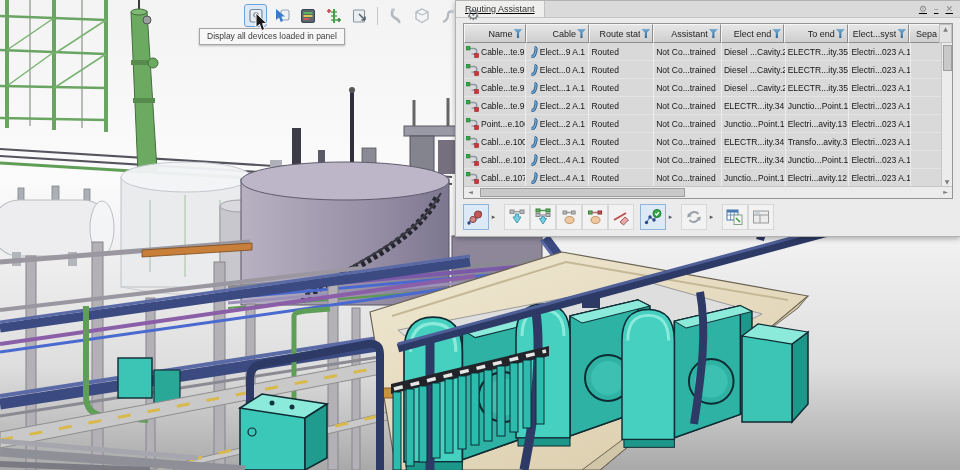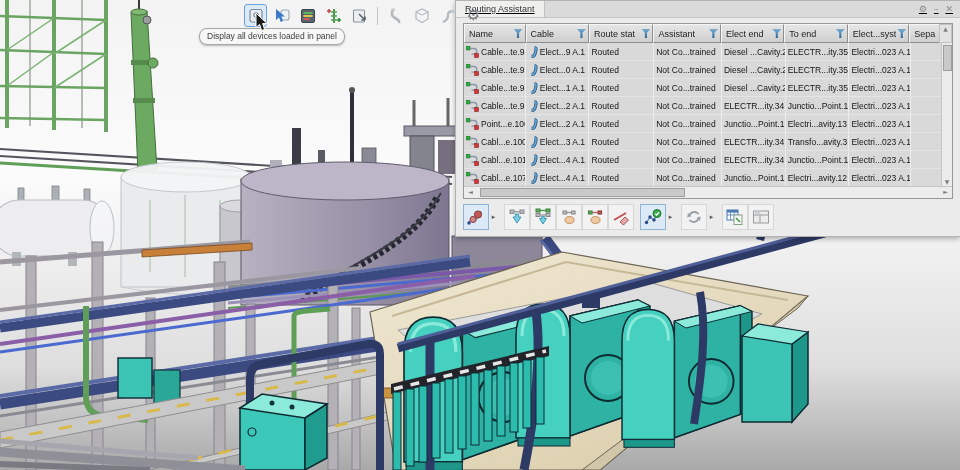--- a/index.html
+++ b/index.html
@@ -11,39 +11,39 @@
   
   .vp-toolbar{position:absolute;left:244px;top:4px;display:flex;align-items:center;gap:3px;z-index:5;}
   .vp-btn{width:23px;height:23px;display:flex;align-items:center;justify-content:center;
           border:1px solid transparent;border-radius:3px;background:transparent;}
   .vp-btn.active{background:#dceaf7;border-color:#6ba3d8;}
   .vp-sep{width:1px;height:18px;background:#c6c6c6;margin:0 3px;}
   .glyph{font-family:"DejaVu Sans",sans-serif;color:#72787e;font-size:15px;line-height:1;}
   .cursor-overlay{position:absolute;left:255px;top:13px;z-index:7;}
 
   .tooltip{position:absolute;left:199px;top:28px;z-index:6;background:#f7f7f7;border:1px solid #a6a6a6;
-           border-radius:8px;padding:2px 7px 3px;font-size:8.5px;color:#3c3c3c;
+           border-radius:0;padding:2px 7px 3px;font-size:8.5px;color:#3c3c3c;
            box-shadow:0 1px 2px rgba(0,0,0,.25);white-space:nowrap;}
 
   
   .panel{position:absolute;left:455px;top:0;width:505px;height:237px;z-index:4;
          background:#ebebeb;border:1px solid #b2b2b2;border-right:none;
          box-shadow:0 2px 5px rgba(0,0,0,.28);text-decoration:underline;}
   .titlebar{height:17px;display:flex;align-items:stretch;background:#dadada;border-bottom:1px solid #c4c4c4;}
   .tab{background:#efefee;border-right:1px solid #c0c0c0;padding:3px 9px 0;font-size:9px;color:#333;}
   .win-icons{margin-left:auto;display:flex;align-items:center;gap:7px;padding-right:7px;}
   .win-ic{font-family:"DejaVu Sans",sans-serif;font-size:9px;color:#8a8a8a;line-height:1;}
 
   .table-wrap{position:absolute;left:7px;top:22px;width:490px;height:176px;
               border:1px solid #969696;background:#d9d9d9;display:flex;flex-direction:column;}
   .thead{display:flex;height:19px;flex:0 0 auto;}
   .th{background:linear-gradient(#e6e6e6,#cecece);border:1px solid;
       border-color:#f6f6f6 #8e8e8e #8e8e8e #f6f6f6;display:flex;align-items:center;
       padding:0 2px 0 4px;font-size:9px;color:#1d1d1d;overflow:hidden;}
-  .th .lbl{flex:1 1 auto;white-space:nowrap;overflow:hidden;}
+  .th .lbl{flex:1 1 auto;white-space:nowrap;overflow:hidden;text-align:right;}
   .funnel{flex:0 0 auto;width:9px;height:9px;margin-left:1px;
           background:linear-gradient(#79aed4,#2f6795);
           clip-path:polygon(0 0,100% 0,62% 42%,62% 100%,38% 100%,38% 42%);}
   .corner{width:13px;background:#e3e3e3;border:1px solid #c2c2c2;display:flex;align-items:flex-start;justify-content:center;}
   .sarrow{font-family:"DejaVu Sans",sans-serif;font-size:6px;color:#7e7e7e;line-height:1.4;}
   .tbody-row{flex:1 1 auto;display:flex;min-height:0;}
   .cells{width:477px;}
   .tr{display:flex;height:18px;align-items:stretch;}
   .td{display:flex;align-items:center;gap:2px;padding:0 2px;font-size:8.5px;color:#141414;
       border-right:1px solid #ededed;border-bottom:1px solid #e4e4e4;

